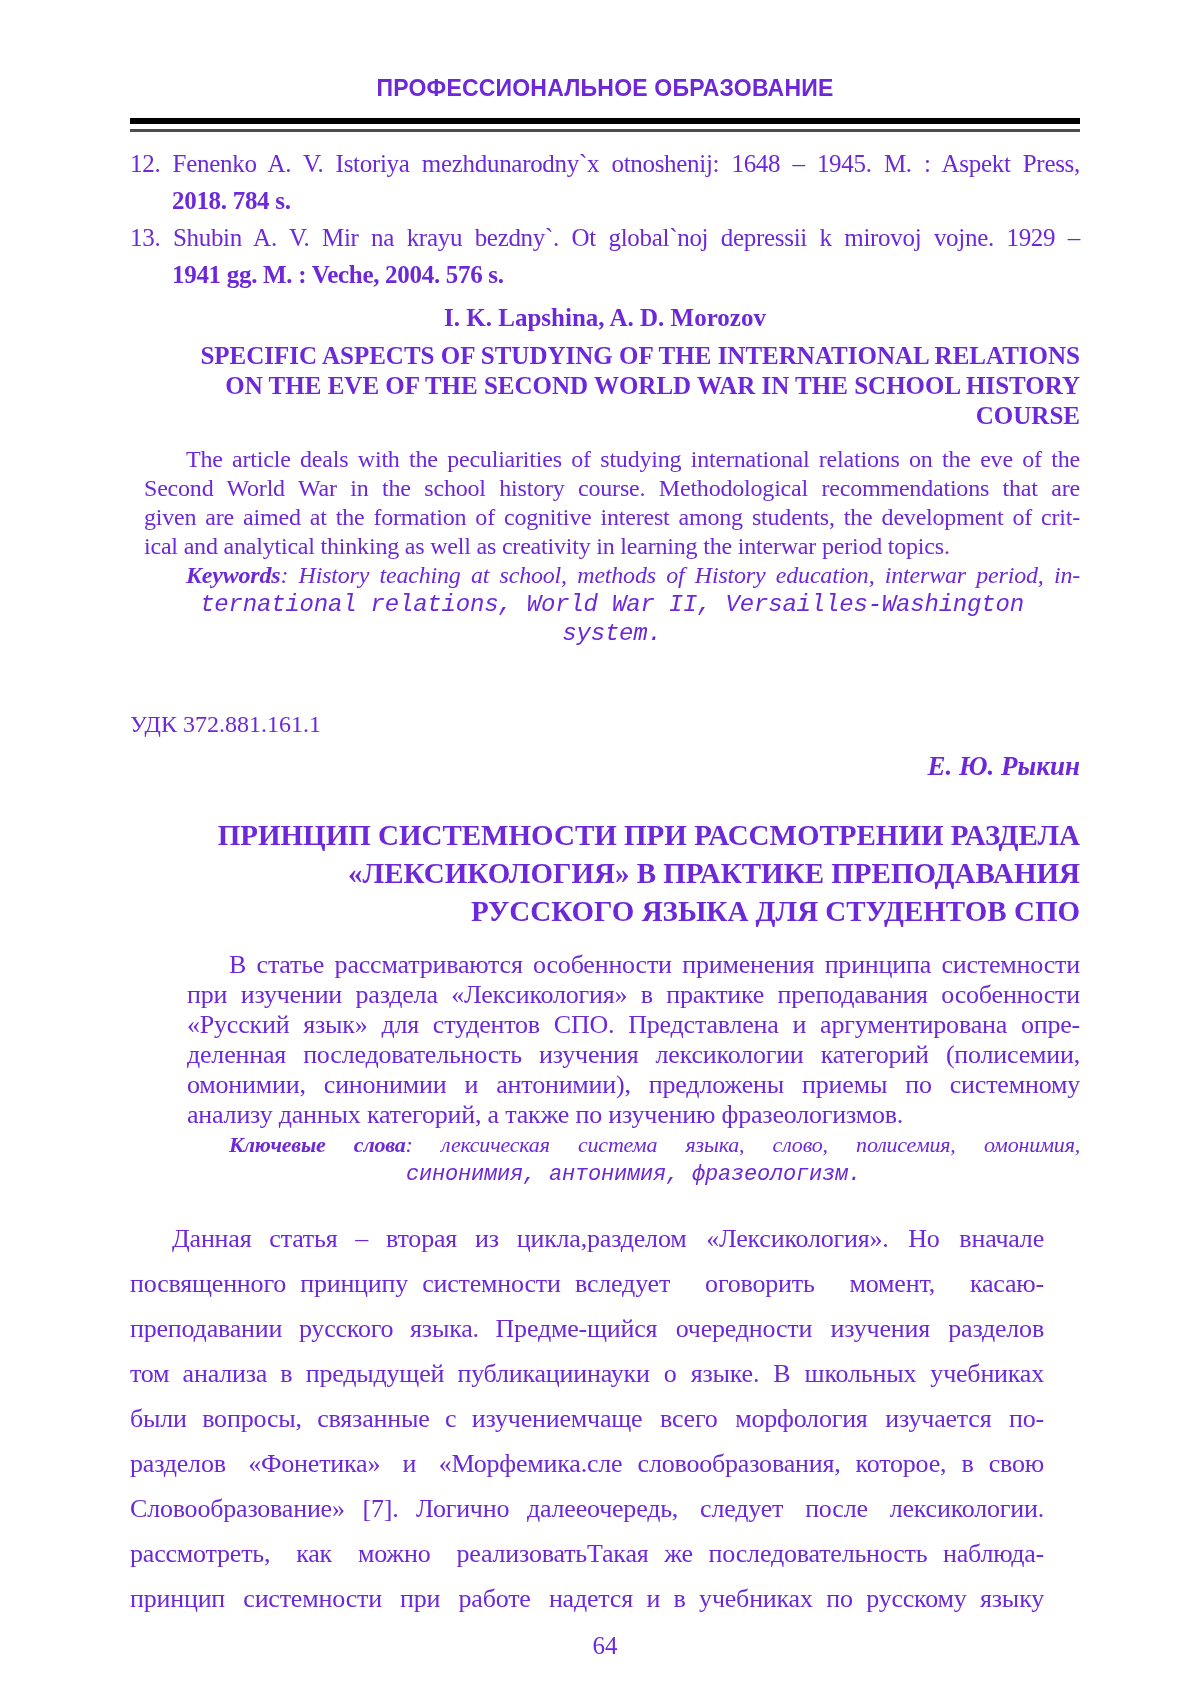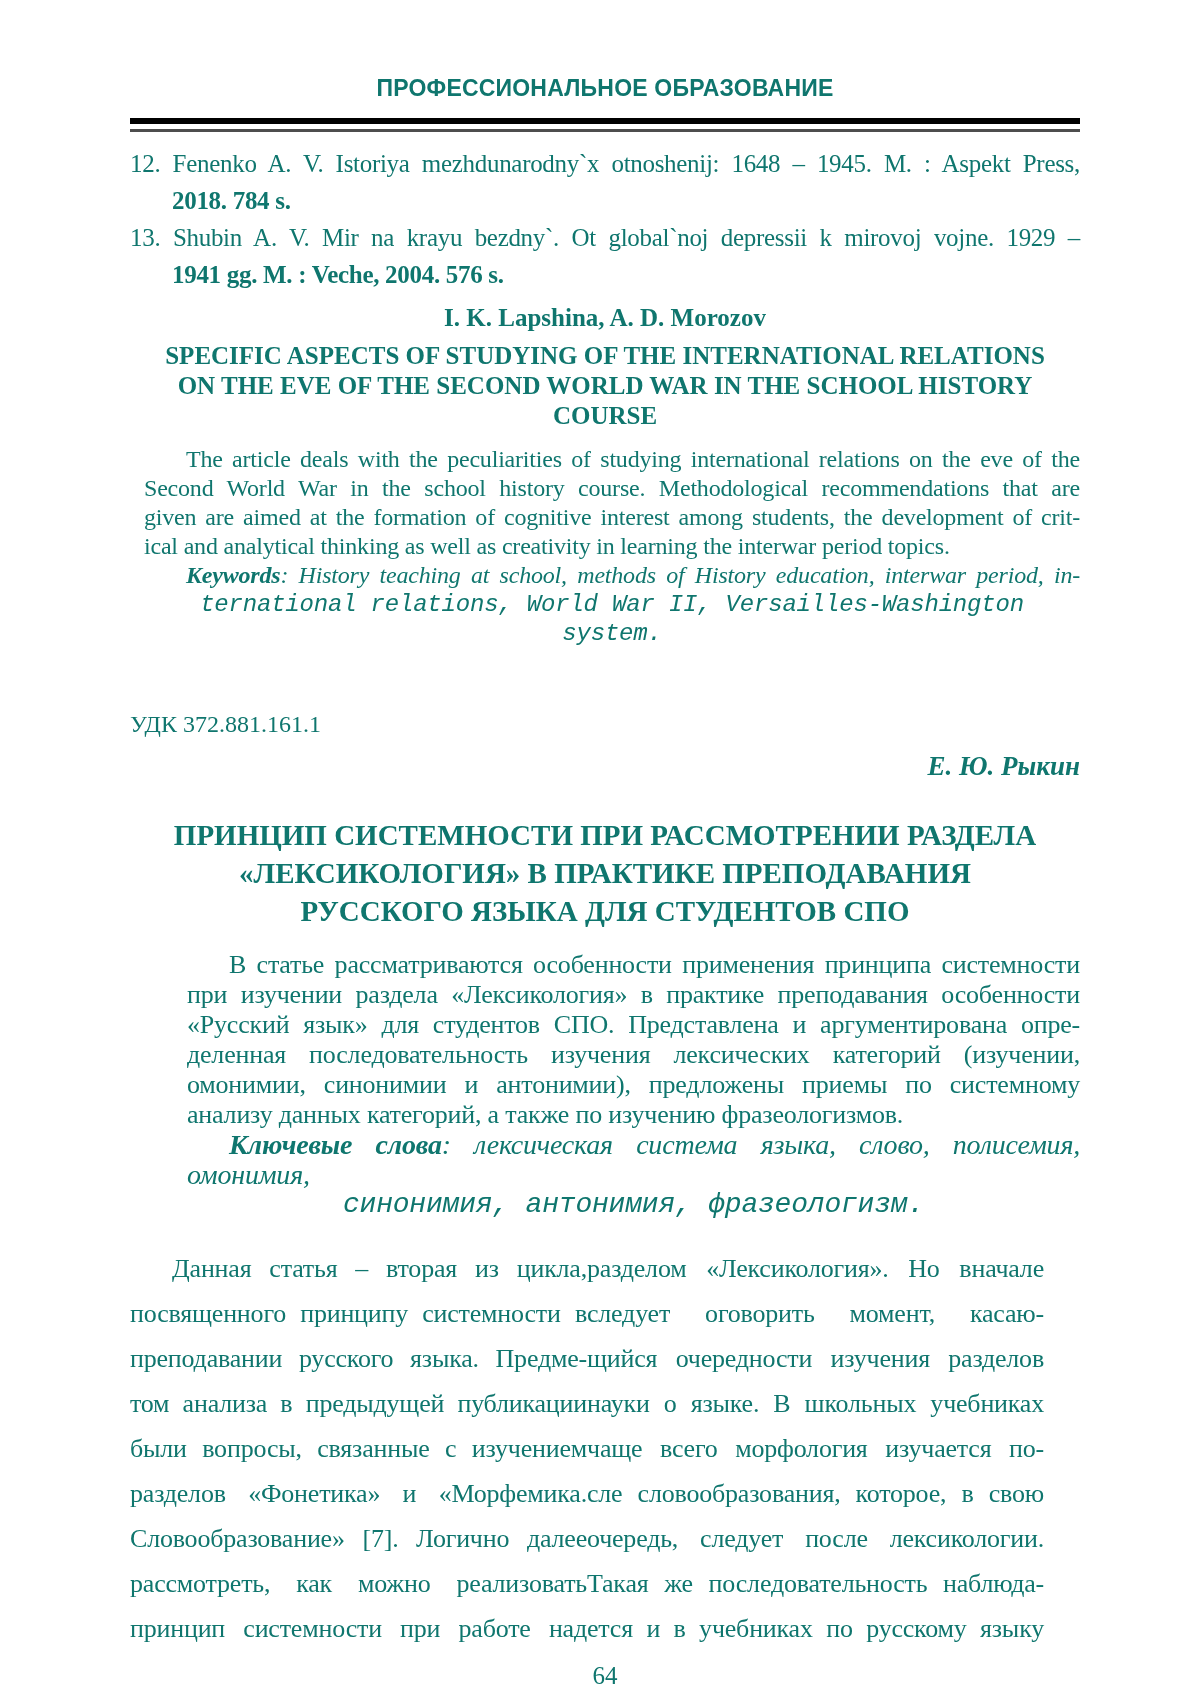--- a/index.html
+++ b/index.html
@@ -1,19 +1,19 @@
 <!DOCTYPE html>
 <html><head>
 <meta charset="utf-8">
 <style>
   html,body{margin:0;padding:0;background:#fff;}
   .page{
     position:relative;
     width:1200px;height:1698px;
-    background:#fff;color:#0f766e;
+    background:#fff;color:#6d28d9;
     font-family:"Liberation Serif", serif;
     box-sizing:border-box;
     padding:74px 120px 0 130px;
     overflow:hidden;
   }
   .running-header{
     text-align:center;
     font-family:"Liberation Sans", sans-serif;
     font-weight:bold;
     font-size:23px;
@@ -23,40 +23,40 @@
   .rule{margin-top:16px;}
   .rule .thick{height:6px;background:#000;}
   .rule .thin{height:3px;background:#4d4d4d;margin-top:5px;}
 
   .refs{margin-top:13px;font-size:25px;line-height:37px;letter-spacing:-0.3px;}
   .ref .rline{text-align:justify;text-align-last:justify;}
   .ref .rcont{padding-left:42px;text-align:left;text-align-last:left;font-weight:bold;}
 
   .authors{margin-top:10px;text-align:center;font-weight:bold;font-size:25px;line-height:30px;}
 
-  .center-lines .line{text-align:center;}
+  .center-lines .line{text-align:right;}
   .en-title{margin-top:8px;font-weight:bold;font-size:25px;line-height:30px;}
 
   .jlines .line{text-align:justify;text-align-last:justify;}
   .jlines .line:last-child{text-align-last:left;}
   .indent-first .line:first-child{text-indent:42px;}
 
   .en-abstract{margin-top:14px;margin-left:14px;font-size:24px;line-height:29px;letter-spacing:-0.2px;}
   .kw{font-style:italic;}
   .kw .kw-first{text-indent:42px;text-align:justify;text-align-last:justify;}
   .kw .kw-rest{text-align:center;font-family:Liberation Mono, monospace;}
   .kw-label{font-weight:bold;}
   .en-kw{margin-left:14px;font-size:24px;line-height:29px;letter-spacing:-0.2px;}
 
   .udc{margin-top:60px;font-size:24px;line-height:32px;}
   .ru-author{margin-top:10px;text-align:right;font-weight:bold;font-style:italic;font-size:27px;line-height:32px;}
   .ru-title{margin-top:34px;font-weight:bold;font-size:29px;line-height:38px;}
 
   .ru-abstract{margin-top:20px;margin-left:57px;font-size:26px;line-height:30px;letter-spacing:-0.2px;}
-  .ru-kw{margin-left:57px;font-size:28px;line-height:30px;letter-spacing:-0.2px;}
+  .ru-kw{margin-left:57px;font-size:22px;line-height:30px;letter-spacing:-0.2px;}
 
   .columns{margin-top:26px;display:flex;font-size:26px;line-height:45px;letter-spacing:-0.2px;}
   .col{width:457px;}
   .col .line{text-align:justify;text-align-last:justify;}
   .col.indent-first .line:first-child{text-indent:42px;}
 
   .page-number{margin-top:10px;text-align:center;font-size:25px;line-height:30px;}
 </style>
 </head>
 <body>
@@ -107,21 +107,21 @@
   <div class="ru-title center-lines">
       <div class="line">ПРИНЦИП СИСТЕМНОСТИ ПРИ РАССМОТРЕНИИ РАЗДЕЛА</div>
       <div class="line">«ЛЕКСИКОЛОГИЯ» В ПРАКТИКЕ ПРЕПОДАВАНИЯ</div>
       <div class="line">РУССКОГО ЯЗЫКА ДЛЯ СТУДЕНТОВ СПО</div>
     </div>
 
   <div class="ru-abstract jlines indent-first">
       <div class="line">В статье рассматриваются особенности применения принципа системности</div>
       <div class="line">при изучении раздела «Лексикология» в практике преподавания особенности</div>
       <div class="line">«Русский язык» для студентов СПО. Представлена и аргументирована опре-</div>
-      <div class="line">деленная последовательность изучения лексических категорий (изучении,</div>
+      <div class="line">деленная последовательность изучения лексикологии категорий (полисемии,</div>
       <div class="line">омонимии, синонимии и антонимии), предложены приемы по системному</div>
       <div class="line">анализу данных категорий, а также по изучению фразеологизмов.</div>
     </div>
 
   <div class="ru-kw kw">
     <div class="kw-first"><span class="kw-label">Ключевые слова</span><span>: лексическая система языка, слово, полисемия, омонимия,</span></div>
     <div class="kw-rest">синонимия, антонимия, фразеологизм.</div>
   </div>
 
   <div class="columns">

